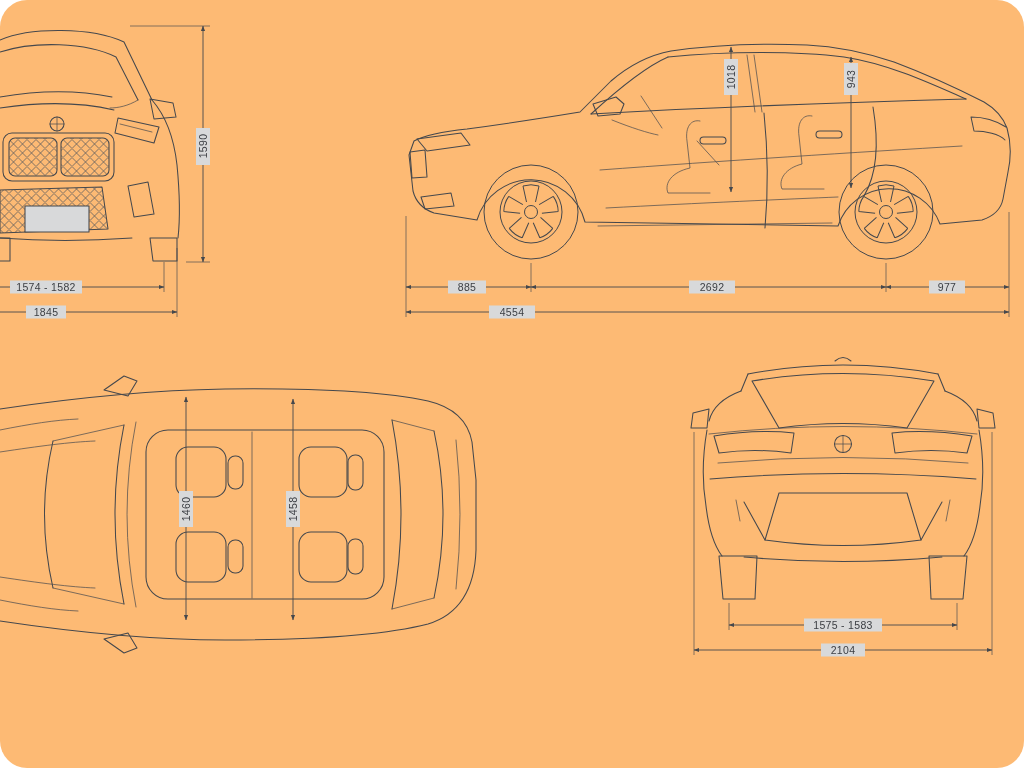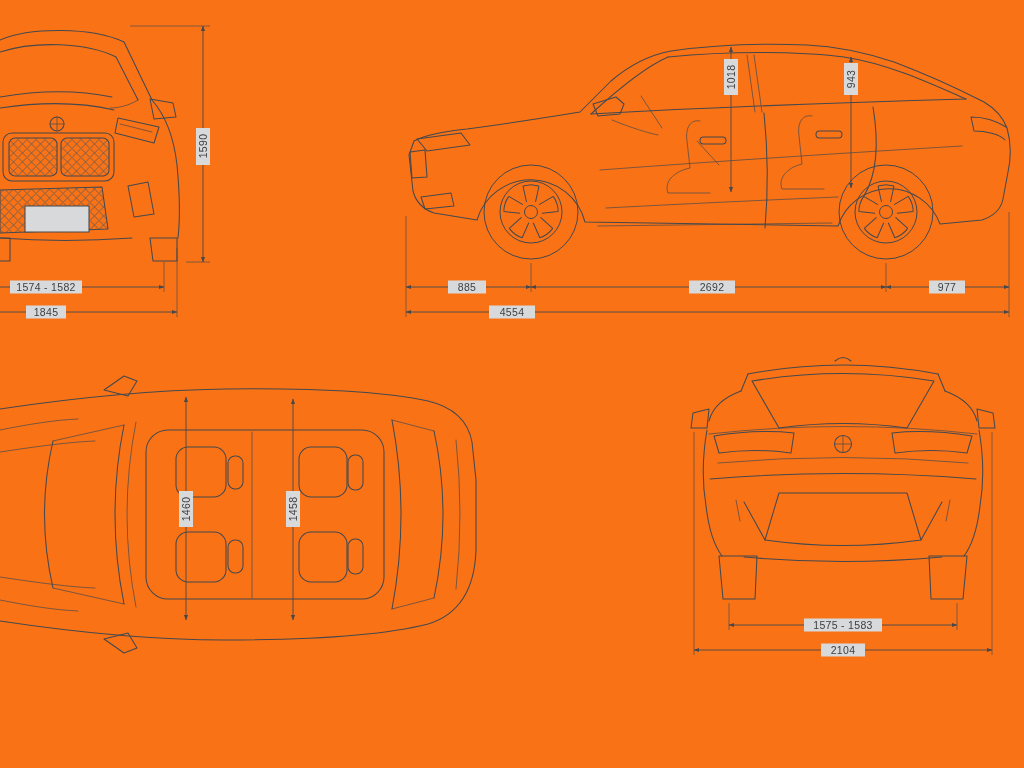--- a/index.html
+++ b/index.html
@@ -1,20 +1,21 @@
 <!DOCTYPE html>
 <html><head>
 <meta charset="utf-8">
 <style>
   html,body { margin:0; padding:0; }
   .canvas {
     position:relative;
     width:1024px; height:768px;
-    background:#f97316;
+    background:#fdba74;
     overflow:hidden;
+    border-radius:27px;
   }
   svg { display:block; }
   svg text {
     font-family:"Liberation Sans","DejaVu Sans",sans-serif;
     font-size:10.5px;
     fill:#3b3e43;
     letter-spacing:.3px;
   }
   
   .ln path, .ln rect, .ln circle, .ln line, .ln ellipse {

